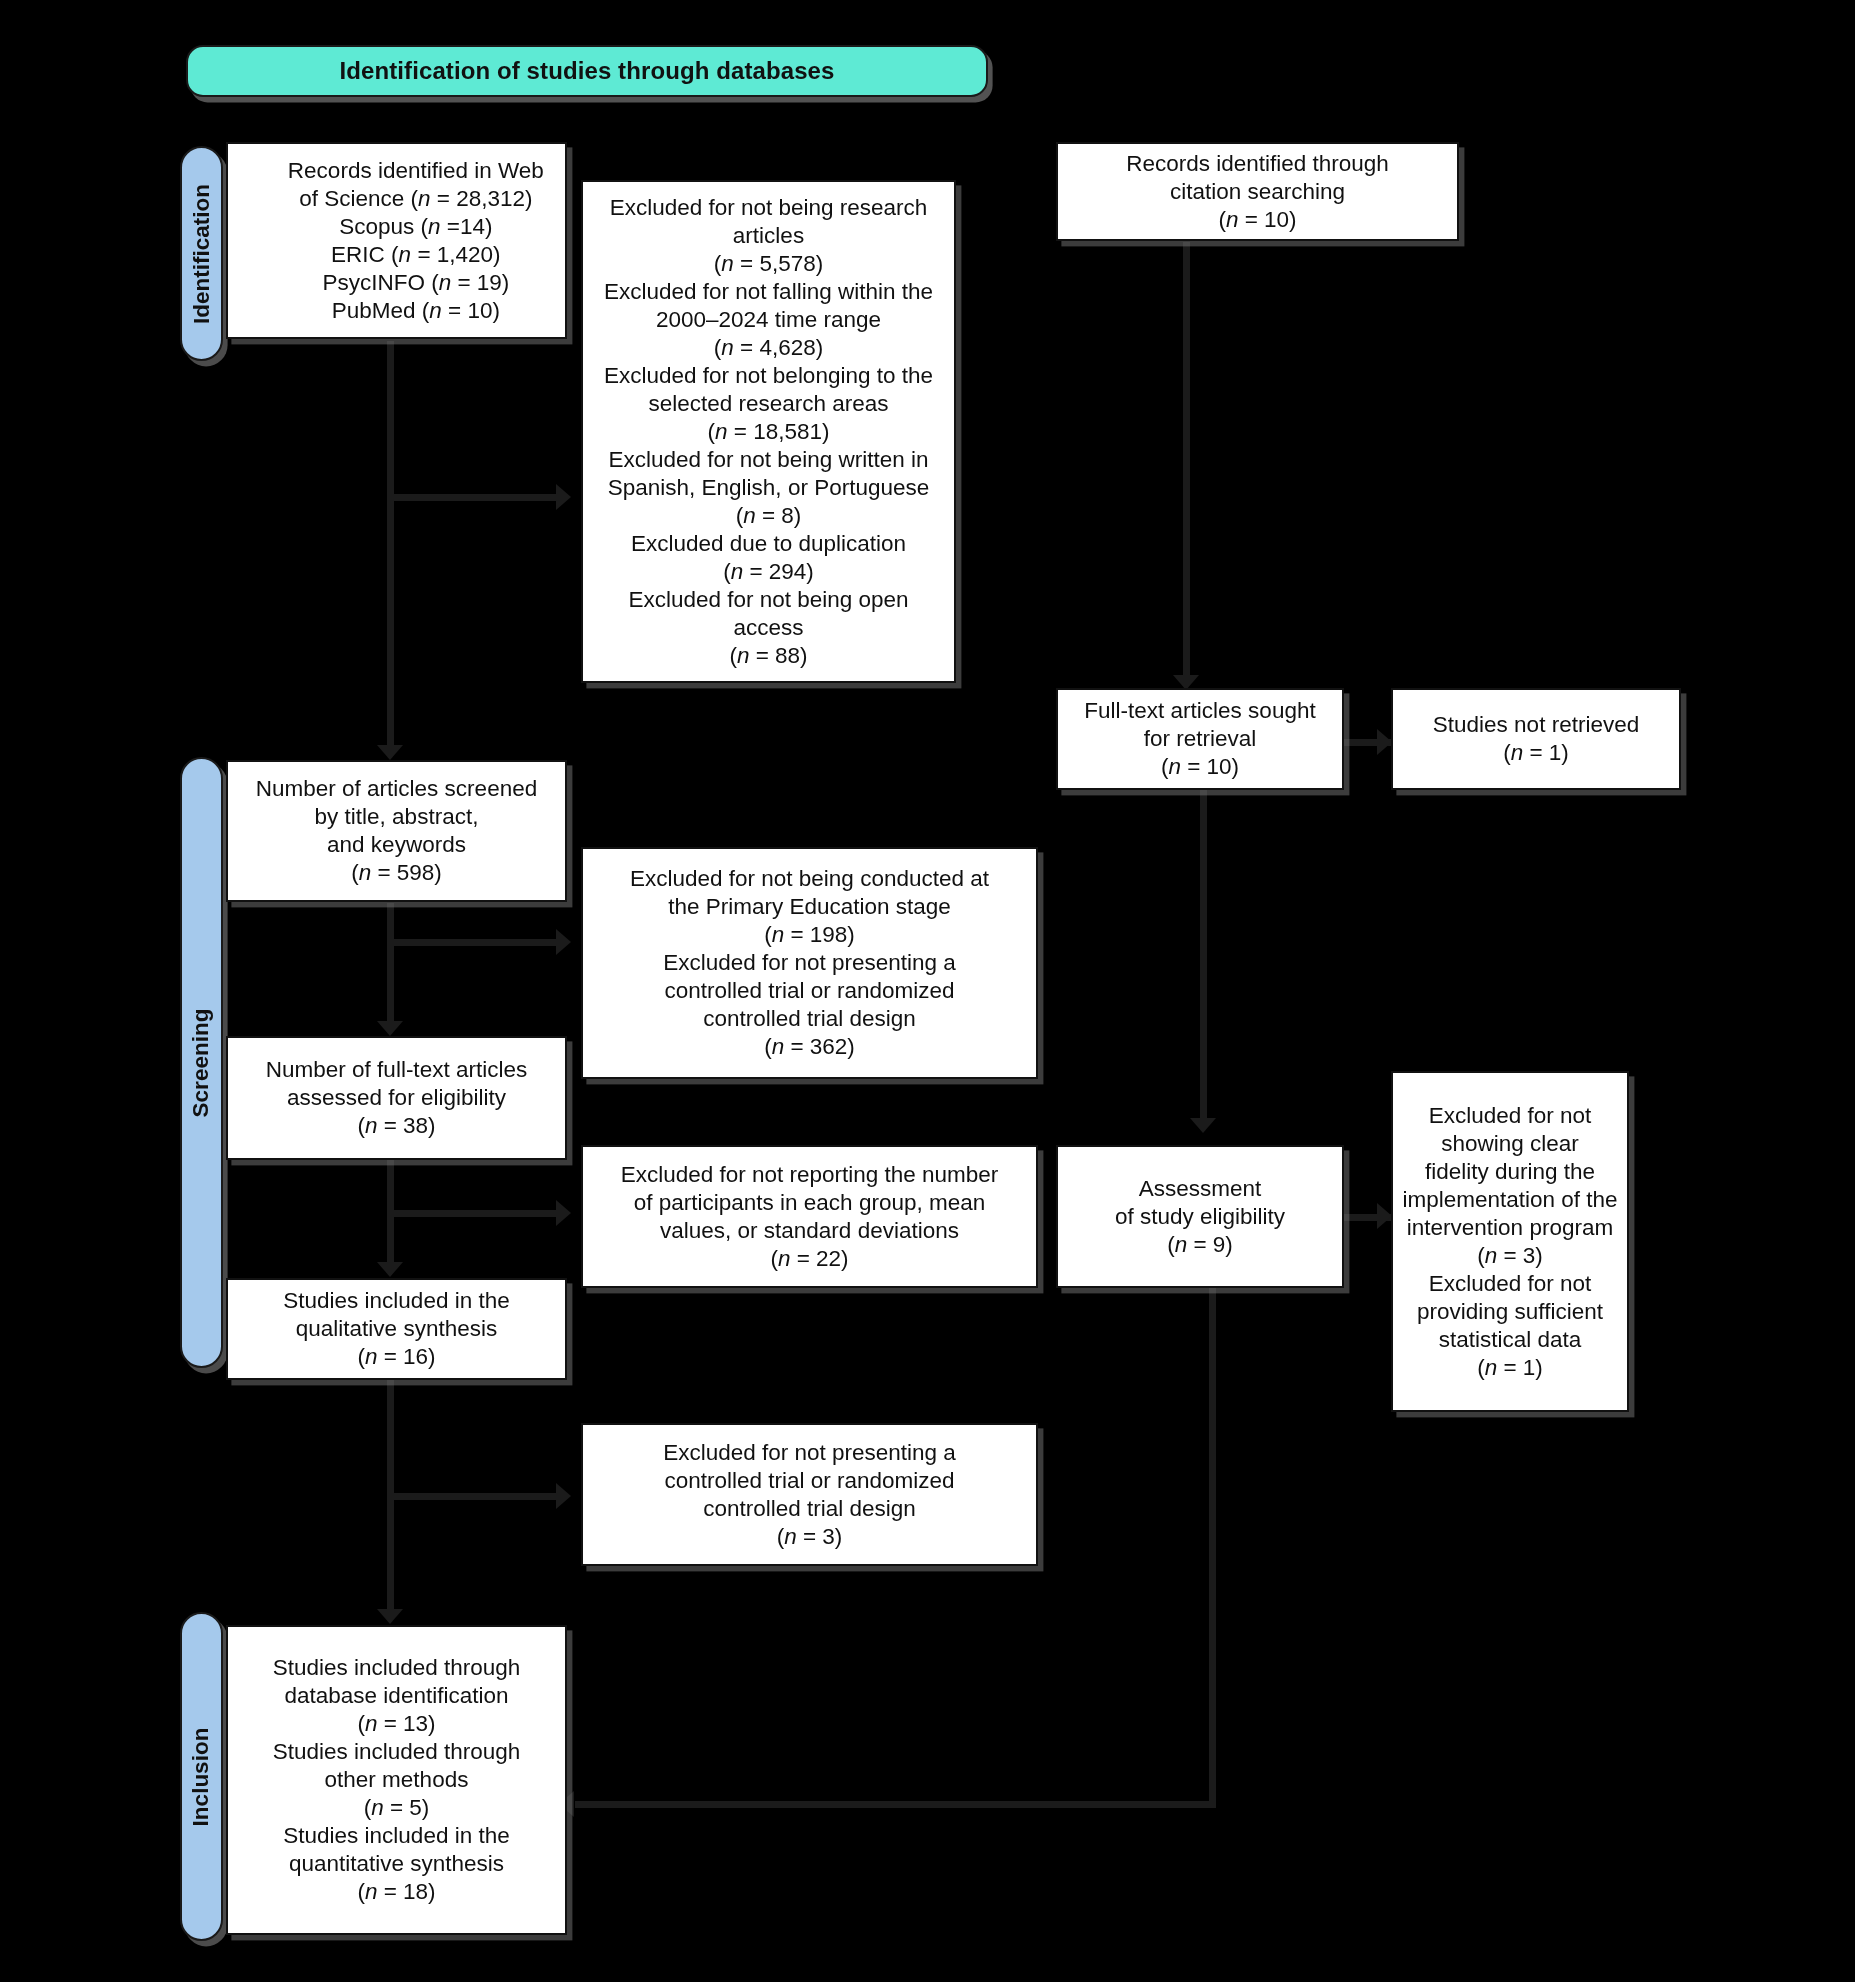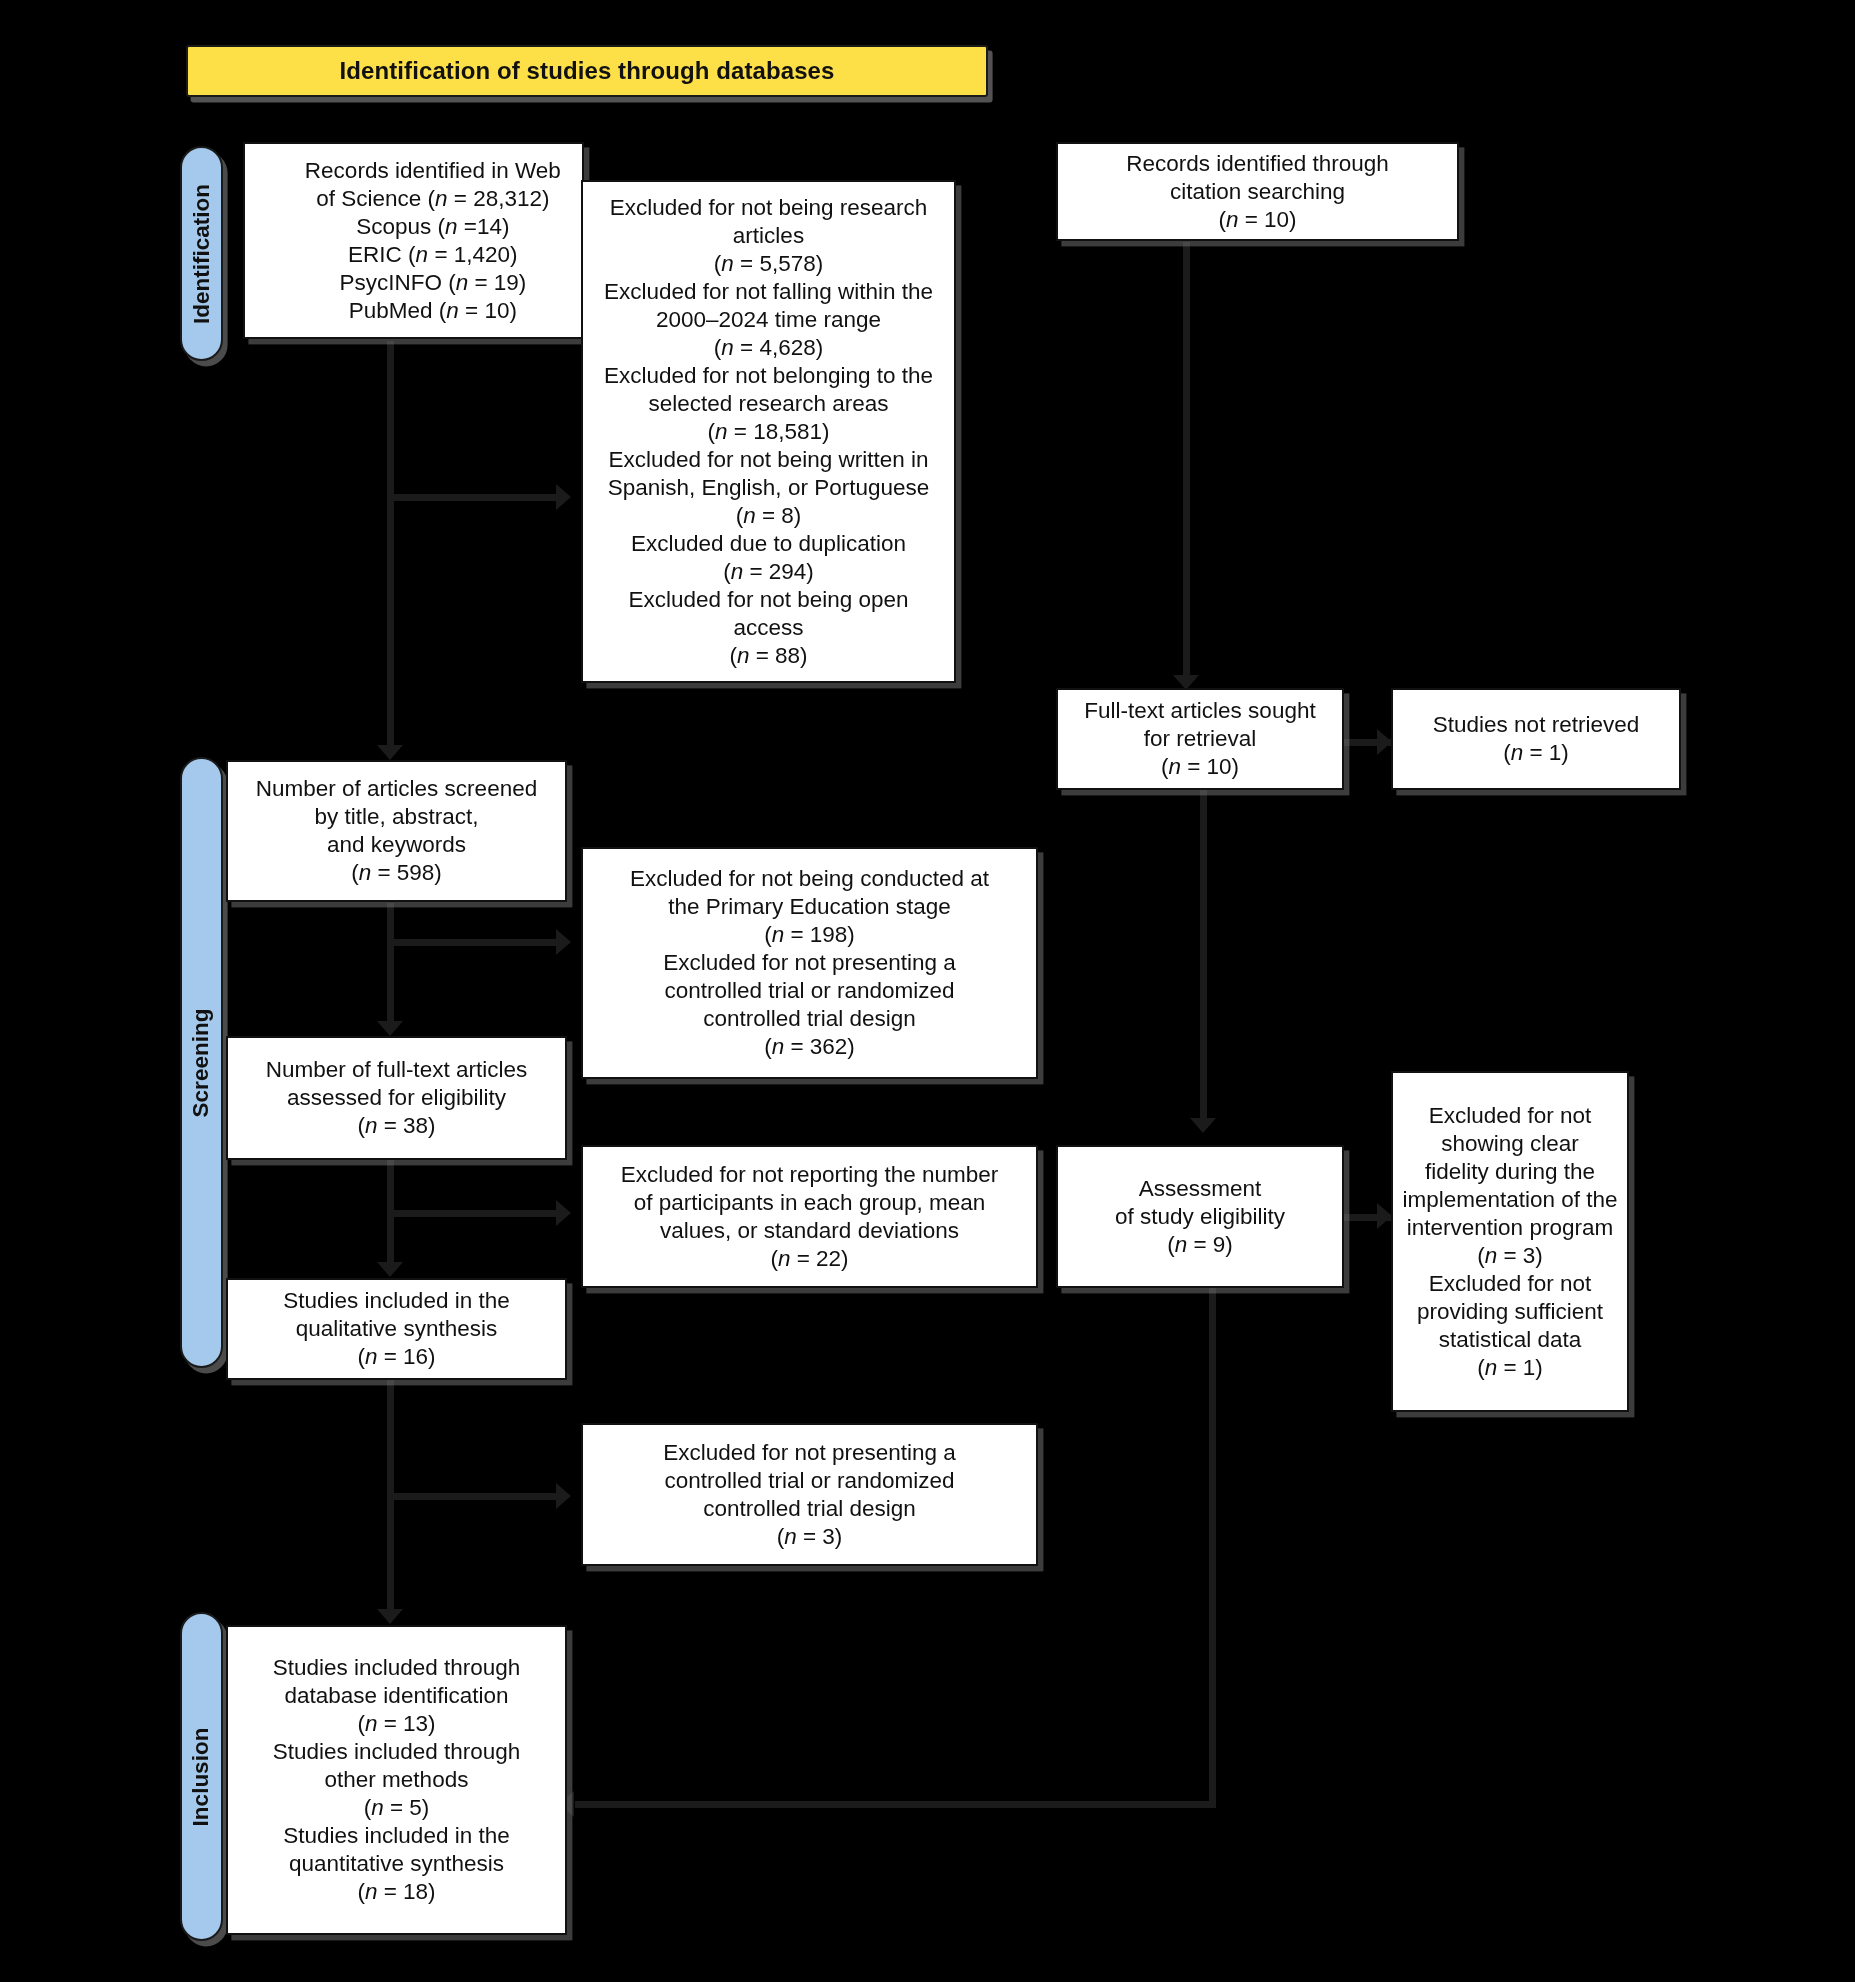--- a/index.html
+++ b/index.html
@@ -2,22 +2,22 @@
 <html style="font-size:12.4px"><head>
 <meta charset="utf-8">
 <style>
   html,body{margin:0;padding:0;background:#000;}
   body{width:1856px;height:1983px;position:relative;
        font-family:"Liberation Sans","DejaVu Sans",sans-serif;
        -webkit-font-smoothing:antialiased;}
   #stage{position:absolute;left:0;top:0;width:1856px;height:1983px;background:#000;overflow:hidden;}
 
   
-  .banner{position:absolute;background:#fde047;border:2.3px solid #1a1a1a;
-          border-radius:3px;box-shadow:4.6px 5.4px 0 rgba(150,150,150,.55);
+  .banner{position:absolute;background:#5eead4;border:2.3px solid #1a1a1a;
+          border-radius:17px;box-shadow:4.6px 5.4px 0 rgba(150,150,150,.55);
           display:flex;align-items:center;justify-content:center;
           color:#111;font-weight:bold;font-size:24px;letter-spacing:0.1px;}
 
   
   .phase{position:absolute;background:#A5C9EC;border:2.3px solid #1a1a1a;
          border-radius:31px;box-shadow:4.6px 5.4px 0 rgba(150,150,150,.5);
          display:flex;align-items:center;justify-content:center;}
   .phase span{display:block;transform:rotate(-90deg);white-space:nowrap;
               font-weight:bold;font-size:22.5px;color:#111;}
 
@@ -91,21 +91,21 @@
   <div class="ln" style="left:1200px;top:790px;width:7px;height:335px;"></div>
   <div class="arrow-d" style="left:1190px;top:1118px;"></div>
 
   <div class="ln" style="left:1344px;top:1214px;width:48px;height:7px;"></div>
   <div class="arrow-r" style="left:1377px;top:1203px;"></div>
 
   <div class="ln" style="left:1209px;top:1279px;width:7px;height:529px;"></div>
   <div class="ln" style="left:575px;top:1801px;width:641px;height:7px;"></div>
   <div class="arrow-l" style="left:559px;top:1791px;"></div>
 
-  <div class="box" style="left:243px;top:142px;width:341px;height:197px;padding-left:48px;">
+  <div class="box" style="left:226px;top:142px;width:341px;height:197px;padding-left:48px;">
     <p>
       Records identified in Web<br>
       of Science (<i>n</i> = 28,312)<br>
       Scopus (<i>n</i> =14)<br>
       ERIC (<i>n</i> = 1,420)<br>
       PsycINFO (<i>n</i> = 19)<br>
       PubMed (<i>n</i> = 10)
     </p>
   </div>
 

